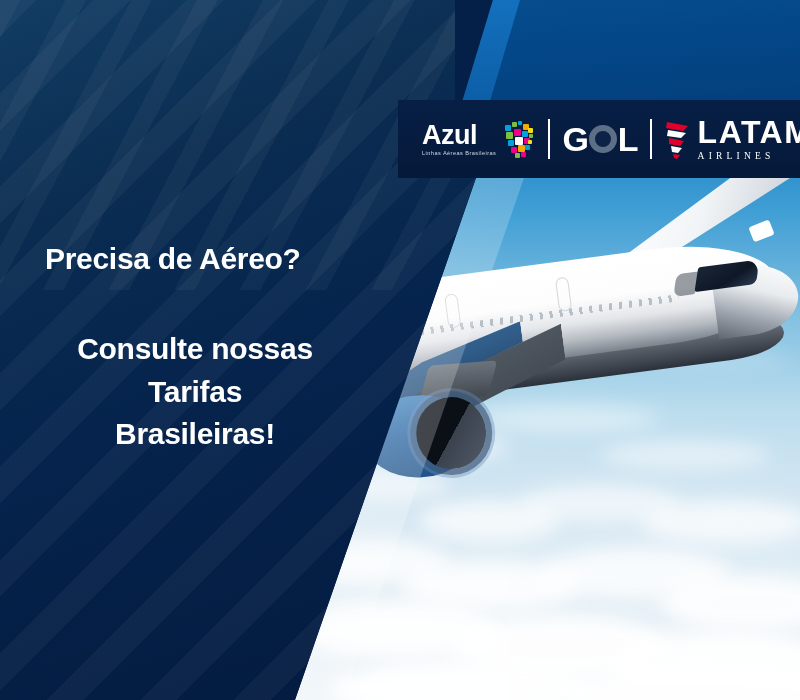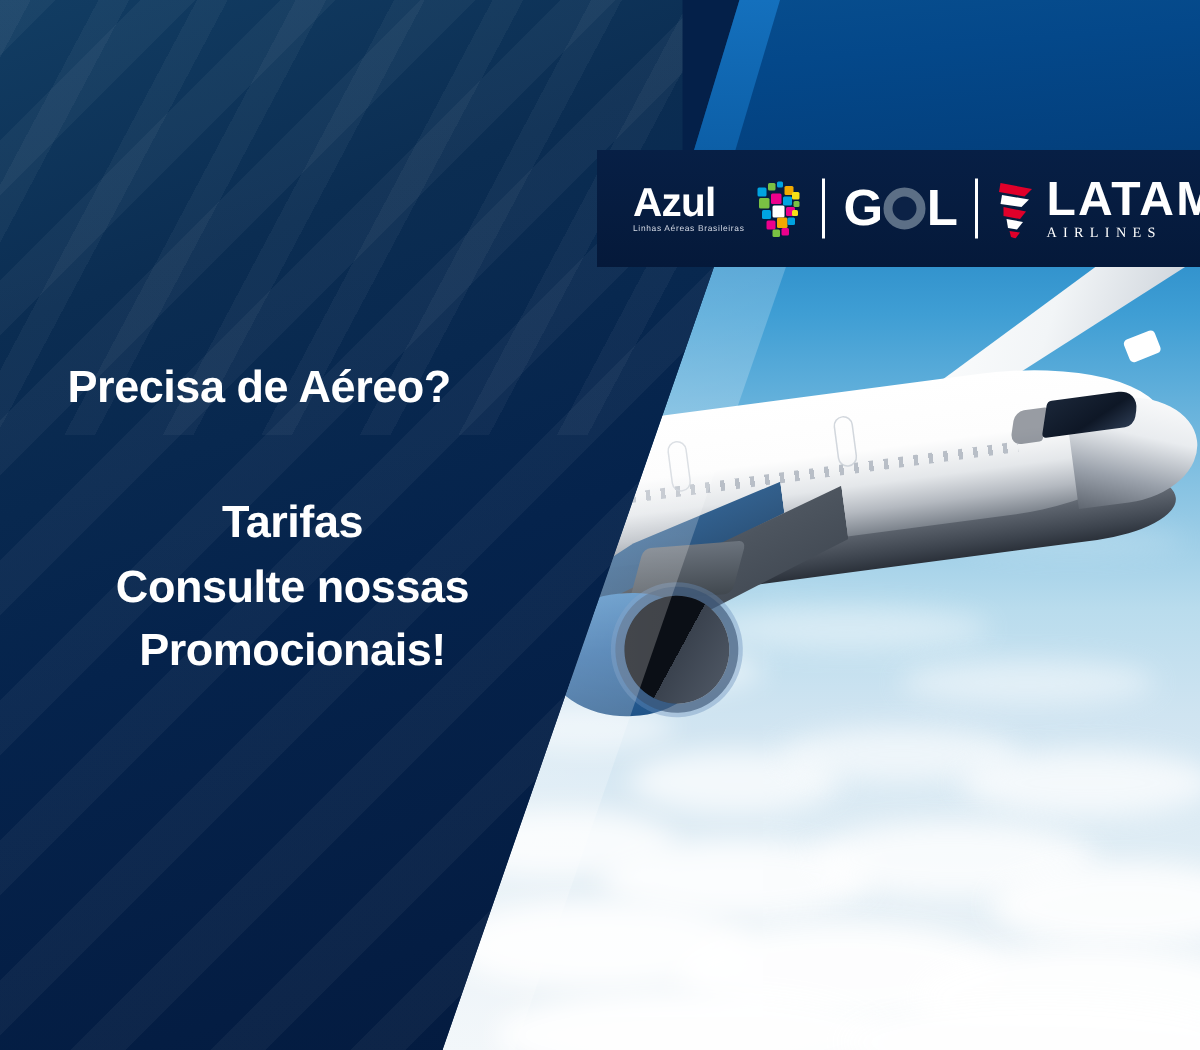--- a/index.html
+++ b/index.html
@@ -430,19 +430,19 @@
       <div class="latam-text">
         <span class="latam-word">LATAM</span>
         <span class="latam-sub">AIRLINES</span>
       </div>
     </div>
   </div>
 
   <div class="headline">
     <div class="head-q">Precisa de Aéreo?</div>
     <div class="head-block">
+      <div>Consulte nossas</div>
       <div>Tarifas</div>
-      <div>Consulte nossas</div>
-      <div>Promocionais!</div>
+      <div>Brasileiras!</div>
     </div>
   </div>
 
 </div>
 
 </body></html>

